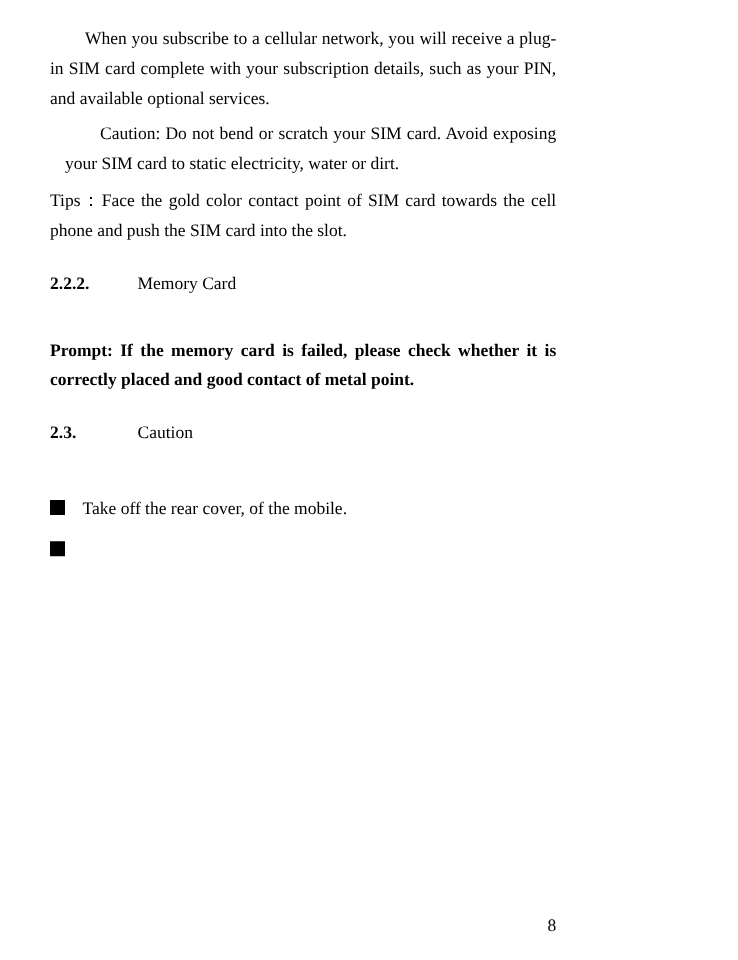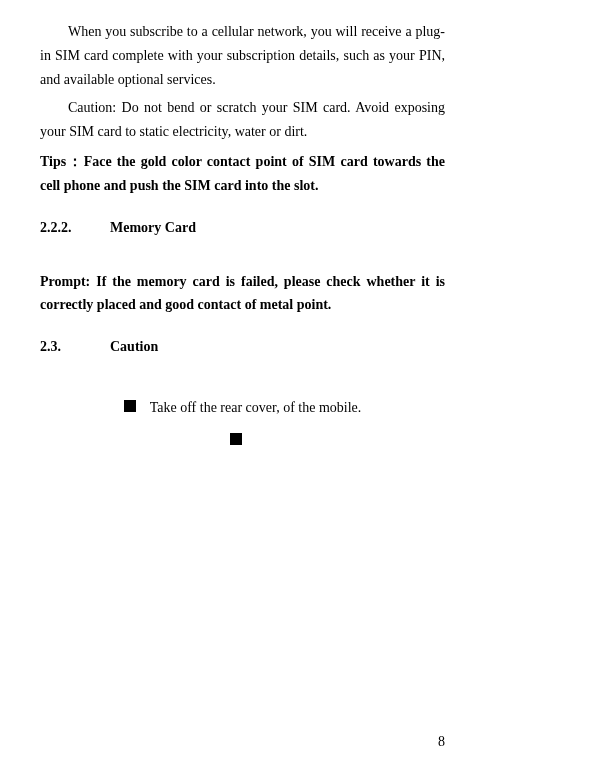--- a/index.html
+++ b/index.html
@@ -29,44 +29,45 @@
       line-height: 1.7;
       text-align: justify;
     }
 
     .indent {
       text-indent: 2em;
     }
 
     .caution-line {
       text-indent: 2em;
+      margin-left: 12px;
     }
 
     .tips-block {
-      font-weight: bold;
+      font-weight: normal;
       text-align: justify;
       line-height: 1.7;
       margin-top: 6px;
     }
 
     .section-header {
       display: flex;
       align-items: baseline;
       margin-top: 12px;
       margin-bottom: 8px;
     }
 
     .section-number {
       font-weight: bold;
       min-width: 70px;
       font-size: 14px;
     }
 
     .section-title {
-      font-weight: bold;
+      font-weight: normal;
       font-size: 14px;
     }
 
     .body-text {
       text-align: justify;
       line-height: 1.7;
     }
 
     .prompt-block {
       font-weight: bold;
@@ -80,21 +81,20 @@
       list-style: none;
       padding-left: 0;
     }
 
     .bullet-list li {
       display: flex;
       align-items: flex-start;
       margin-bottom: 10px;
       line-height: 1.6;
       text-align: left;
-      justify-content: center;
     }
 
     .bullet-square {
       display: inline-block;
       width: 12px;
       height: 12px;
       background: #000;
       flex-shrink: 0;
       margin-right: 14px;
       margin-top: 3px;

